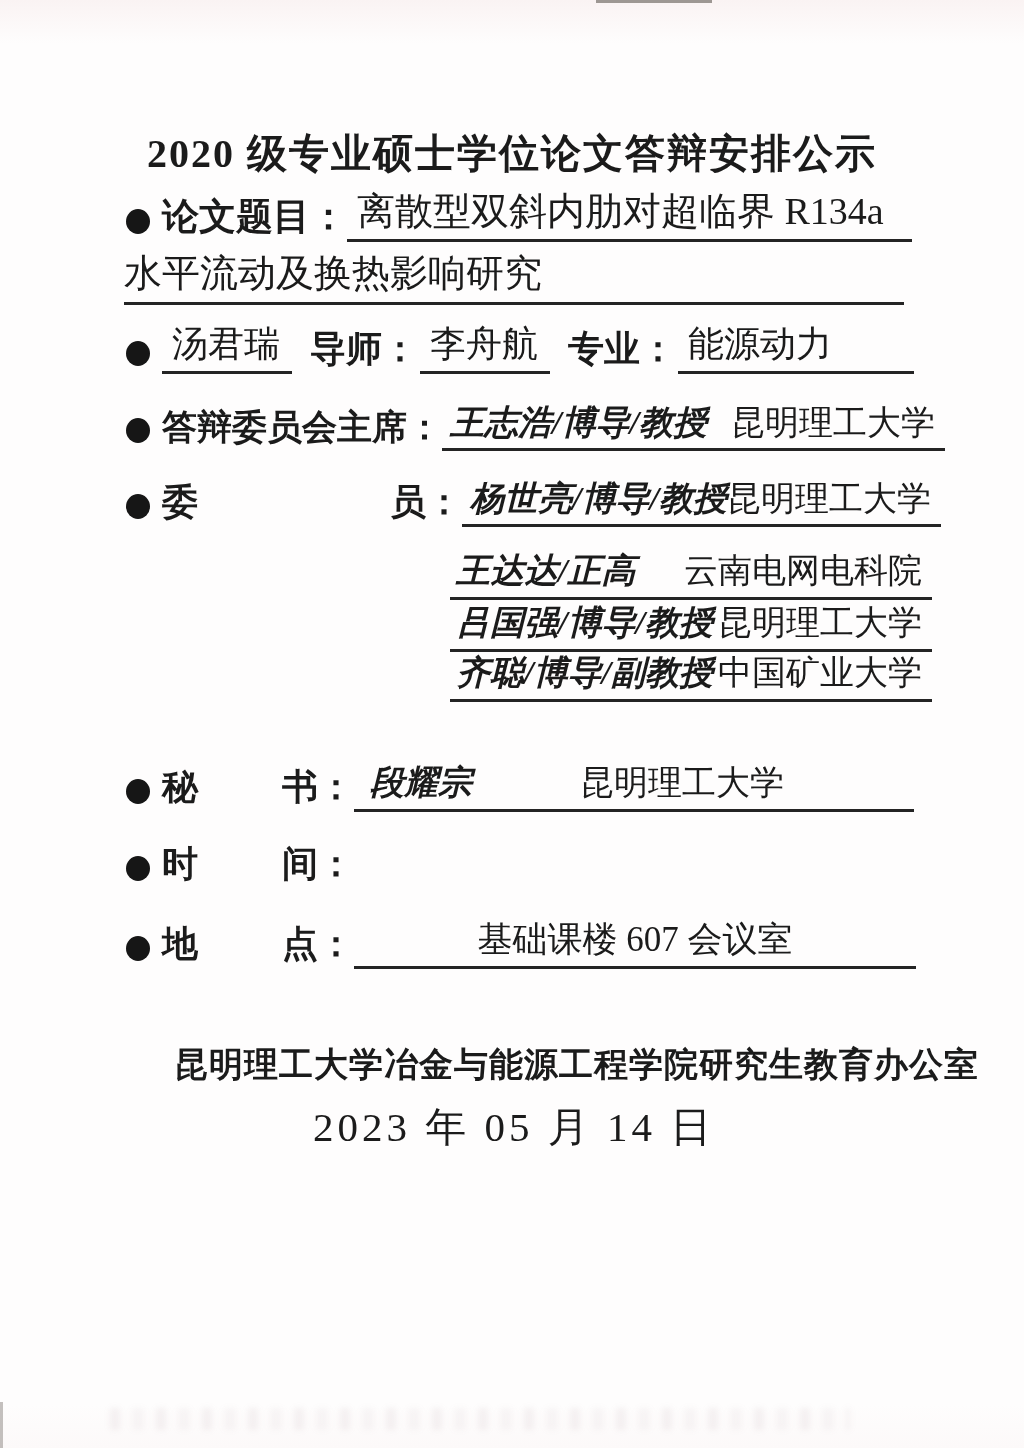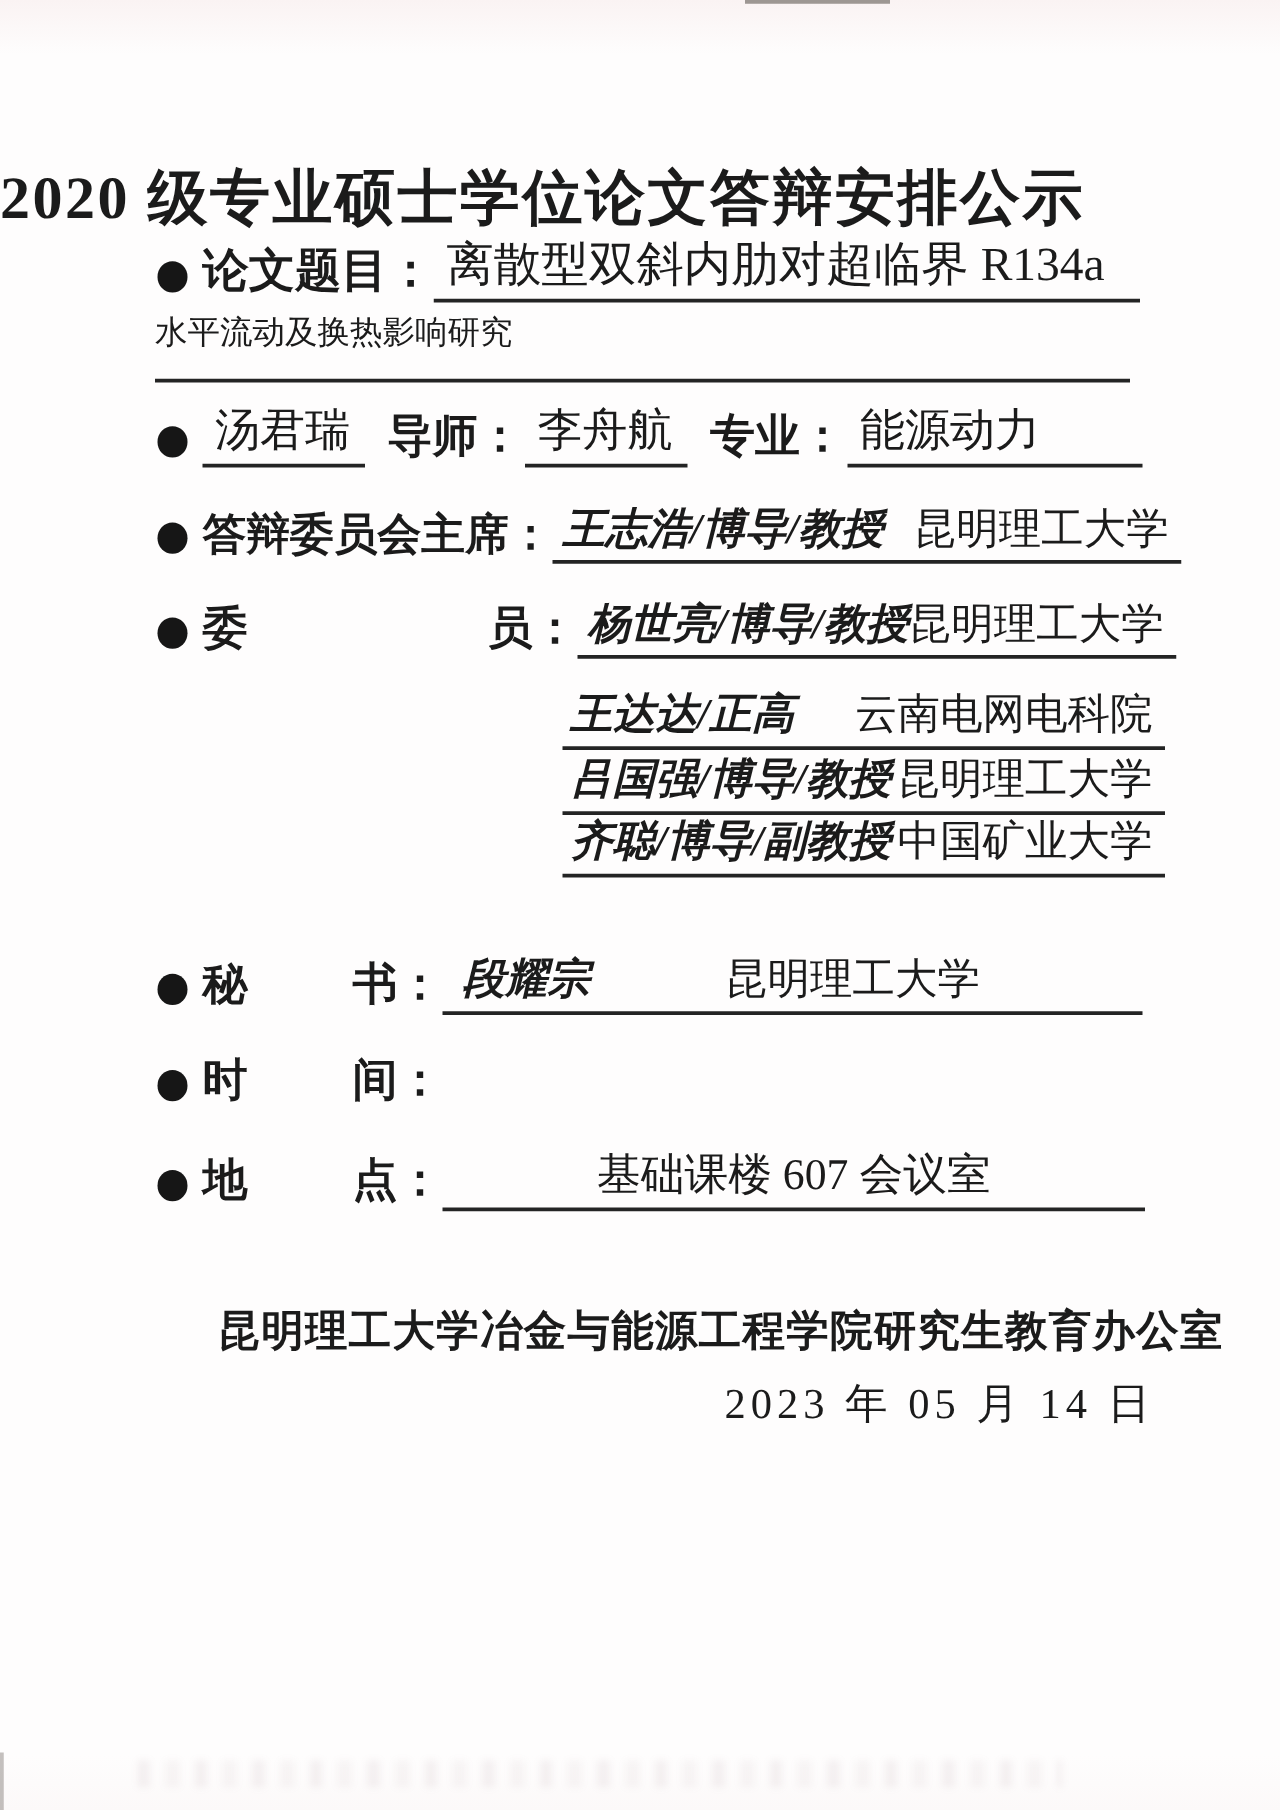--- a/index.html
+++ b/index.html
@@ -28,33 +28,33 @@
     flex:1 1 auto;
     display:flex;align-items:flex-end;justify-content:space-between;
     border-bottom:3px solid #242424;
     padding:0 10px 2px 8px;
     white-space:nowrap;
   }
   .name-it{font-style:italic;font-weight:600;white-space:nowrap;}
   .inst{white-space:nowrap;}
   .doc-title{
     position:absolute;top:126px;left:0;width:100%;
-    text-align:left;font-size:48px;font-weight:700;letter-spacing:2px;
+    text-align:center;font-size:40px;font-weight:700;letter-spacing:2px;
   }
   
   .r-thesis{top:186px;left:126px;width:786px;font-size:38px;}
   .r-thesis .lbl{font-size:37px;}
   .r-thesis .val{
     flex:1 1 auto;border-bottom:3px solid #242424;
     padding:0 4px 2px 10px;white-space:nowrap;
   }
   .r-thesis2{
     position:absolute;top:248px;left:124px;width:780px;
-    font-size:26px;border-bottom:3px solid #242424;
-    padding-bottom:20px;white-space:nowrap;
+    font-size:38px;border-bottom:3px solid #242424;
+    padding-bottom:3px;white-space:nowrap;
   }
   
   .r-defender{top:320px;left:126px;width:788px;font-size:36px;}
   .r-defender .ul{padding:0 12px 2px 10px;white-space:nowrap;}
   .r-defender .lbl{margin-right:2px;}
   .gap1{margin-left:18px;}
   .grow{flex:1 1 auto;}
   
   .r-chair{top:400px;left:126px;width:790px;font-size:35px;}
   .r-chair .fillwrap{font-size:34px;gap:24px;}
@@ -92,23 +92,23 @@
     flex:1 1 auto;border-bottom:3px solid #242424;
     padding:0 4px 3px 4px;text-align:center;white-space:nowrap;font-size:35px;
   }
   
   .footer-office{
     position:absolute;top:1042px;left:128px;width:786px;
     text-align:center;padding-left:46px;
     font-size:34px;font-weight:600;letter-spacing:1px;white-space:nowrap;
   }
   .footer-date{
-    position:absolute;top:1100px;left:144px;width:780px;
-    text-align:right;padding-right:4px;
-    font-size:34px;letter-spacing:4px;white-space:nowrap;
+    position:absolute;top:1100px;left:124px;width:780px;
+    text-align:center;padding-right:4px;
+    font-size:41px;letter-spacing:4px;white-space:nowrap;
   }
   
   .scan-top-line{
     position:absolute;top:0;left:596px;width:116px;height:3px;
     background:#6b6560;opacity:.65;
   }
   .scan-left-mark{
     position:absolute;top:1402px;left:0;width:3px;height:46px;
     background:#8a8480;opacity:.5;
   }

